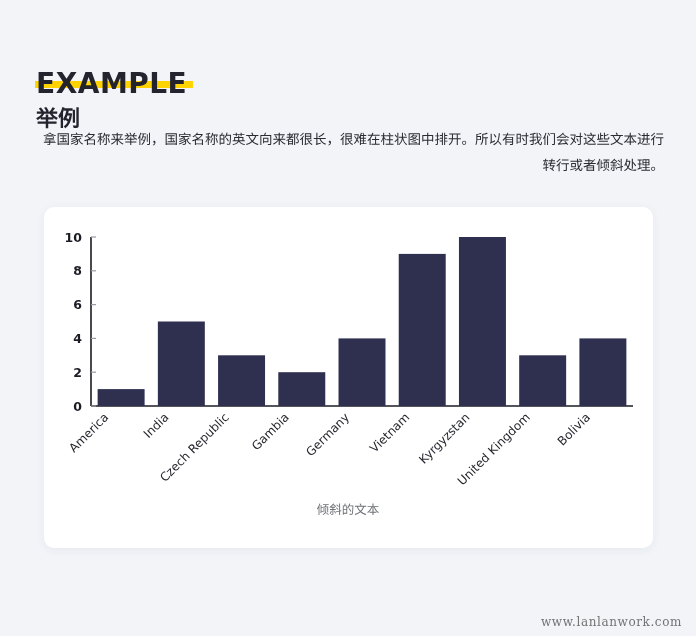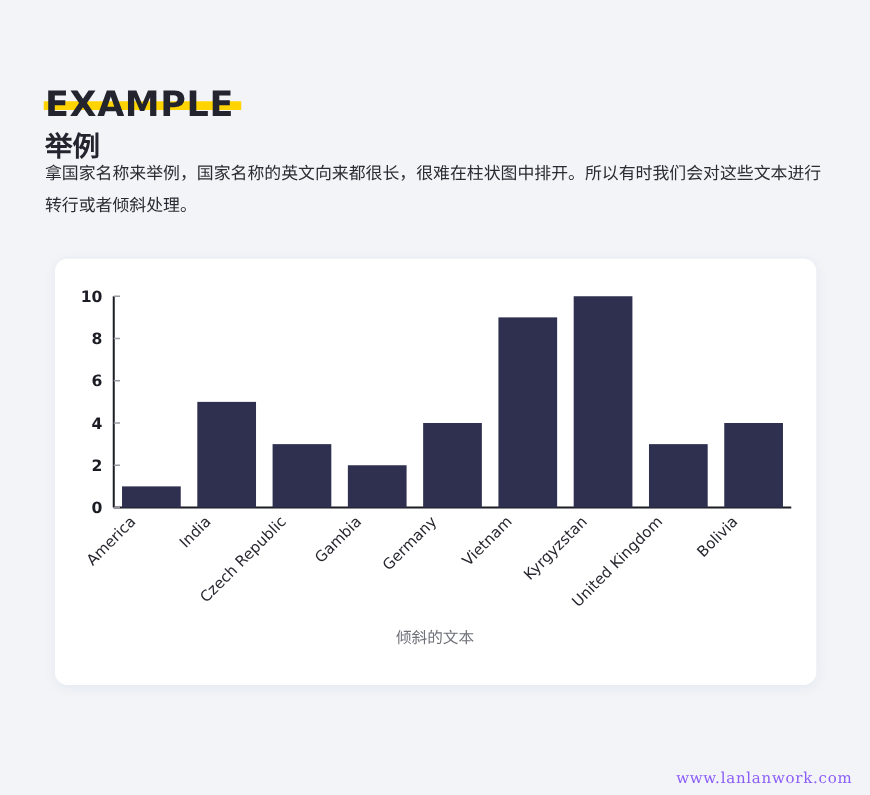--- a/index.html
+++ b/index.html
@@ -66,21 +66,21 @@
   
   .para {
     position: absolute;
     left: 36px;
     width: 628px;
     font-size: 13.5px;
     line-height: 26px;
     color: #2b2c33;
     font-family: "DejaVu Sans", "Liberation Sans", sans-serif;
   }
-  .para-intro { top: 112px; }
+  .para-intro { top: 112px; text-align: right; }
   .para-outro { top: 598px; }
 
   
   .chart-card {
     position: absolute;
     left: 44px;
     top: 207px;
     width: 609px;
     height: 341px;
     background: #ffffff;
@@ -120,21 +120,21 @@
   }
 
   
   .watermark {
     position: absolute;
     right: 14px;
     top: 615px;
     font-family: "DejaVu Serif", "Liberation Serif", serif;
     font-size: 12px;
     letter-spacing: 0.6px;
-    color: #8b5cf6;
+    color: #737373;
     white-space: nowrap;
   }
 </style>
 </head>
 <body>
 
 <div class="page">
 
   <div class="heading-wrap">
     <div class="title-en">

